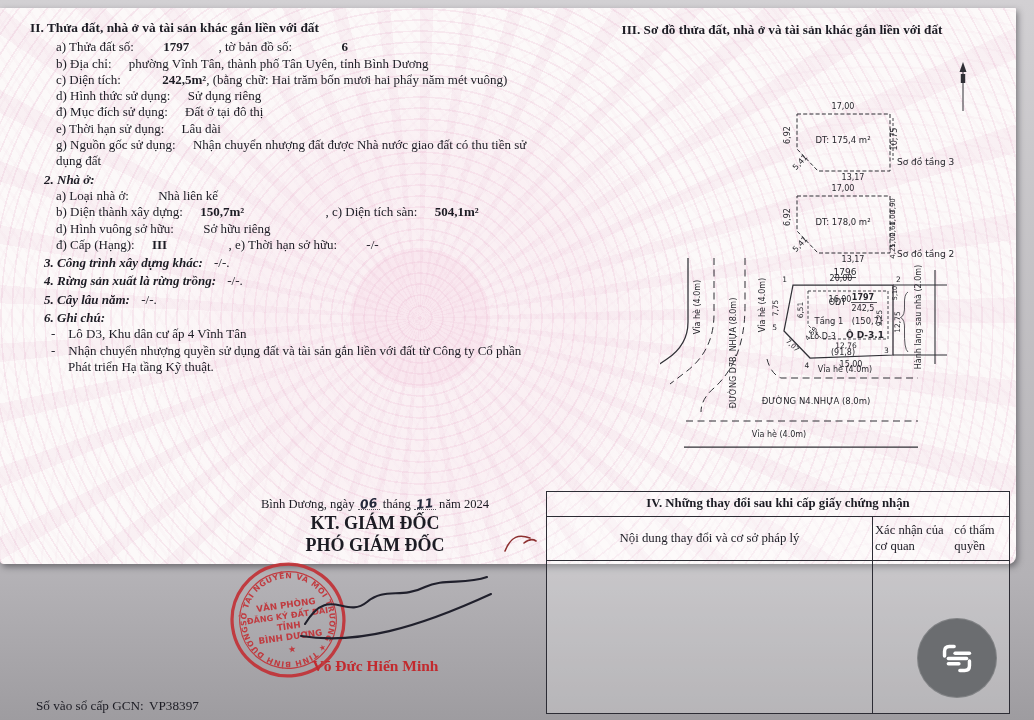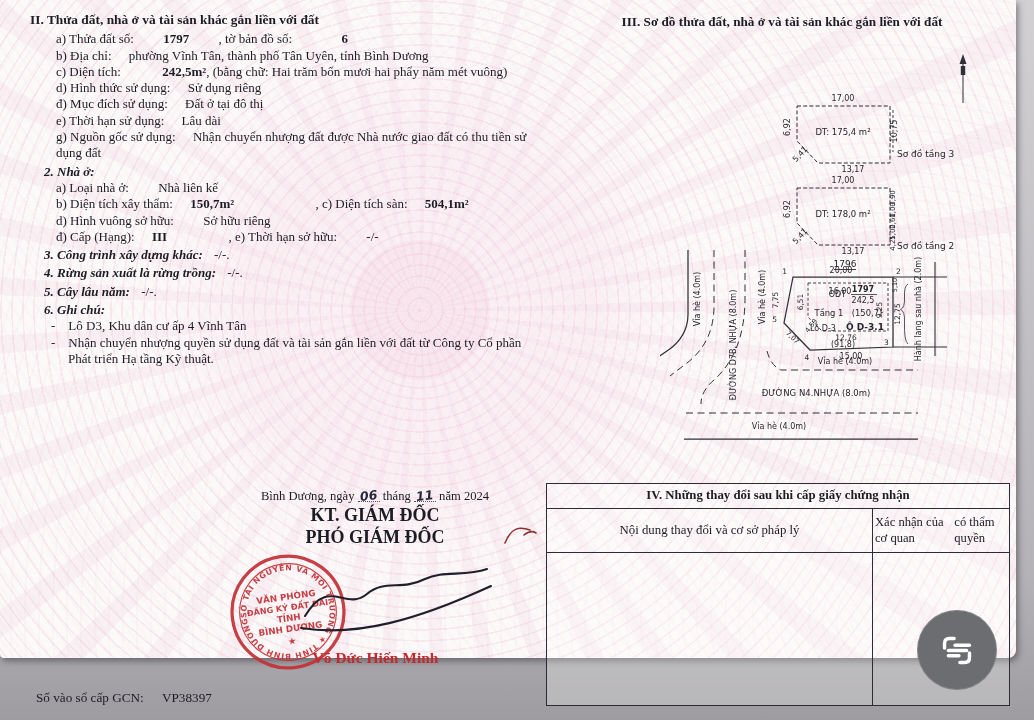--- a/index.html
+++ b/index.html
@@ -3,21 +3,21 @@
 <meta charset="utf-8">
 <style>
   * { margin:0; padding:0; box-sizing:border-box; }
   html,body { width:1034px; height:720px; }
   body {
     font-family:"Liberation Serif", serif;
     background:linear-gradient(180deg,#d2d0d3 0%,#b4b2b6 80%,#9e9ca0 100%);
     position:relative; overflow:hidden; color:#1c1c24;
   }
   .paper {
-    position:absolute; left:0; top:0; width:1016px; height:658px;
+    position:absolute; left:0; top:8px; width:1016px; height:556px;
     background:#fcf9f9; border-radius:0 0 8px 4px;
     box-shadow:2px 3px 6px rgba(40,40,45,.5);
   }
   .paper::before {
     content:""; position:absolute; inset:0; border-radius:inherit;
     background:
       radial-gradient(circle at 420px 310px, rgba(242,190,215,.30) 0 70px, rgba(242,190,215,.14) 70px 170px, rgba(242,190,215,.05) 230px, transparent 280px),
       repeating-radial-gradient(circle at 420px 310px, rgba(219,130,175,.13) 0 1.6px, transparent 1.6px 11px),
       repeating-conic-gradient(from 8deg at 420px 310px, rgba(214,130,175,.07) 0deg 2.5deg, transparent 2.5deg 8deg),
       repeating-radial-gradient(circle at 880px 620px, rgba(225,170,200,.06) 0 2px, transparent 2px 14px),
@@ -82,21 +82,21 @@
   .tbl-body { display:flex; flex:1; }
   .cell-l { width:326px; border-right:1.2px solid #2c2c34; }
   .cell-r { flex:1; }
   .tbl-head .cell-l { display:flex; align-items:center; justify-content:center;
                       font-size:12.8px; padding:8px 4px; }
   .tbl-head .cell-r { display:flex; flex-direction:row; align-items:center;
                       justify-content:center; font-size:12.6px; padding:6px 2px; line-height:1.25; }
 
   
   .footer { left:36px; top:690px; font-size:13.2px; }
-  .footer .val { margin-left:15px; }
+  .footer .val { margin-left:2px; }
 
   
   .scan-btn { left:917px; top:610px; width:80px; height:80px; border-radius:50%;
               background:#6b6d70; display:flex; align-items:center; justify-content:center;
               cursor:pointer; z-index:3; box-shadow:0 0 0 1px rgba(255,255,255,.15) inset; }
   .scan-btn svg { width:46px; height:46px; }
   .scan-btn path { fill:none; stroke:#fff; stroke-width:3.6; stroke-linecap:round; }
 </style>
 </head>
 <body>
@@ -136,21 +136,21 @@
       <span>g) Nguồn gốc sử dụng:</span>
       <span class="g1">Nhận chuyển nhượng đất được Nhà nước giao đất có thu tiền sử dụng đất</span>
     </div>
 
     <div class="sechead">2. Nhà ở:</div>
     <div class="item">
       <span>a) Loại nhà ở:</span>
       <span class="g2">Nhà liên kế</span>
     </div>
     <div class="item">
-      <span>b) Diện tích xây thẩm:</span>
+      <span>b) Diện thành xây dựng:</span>
       <span class="v g1">150,7m²</span>
       <span class="g5">, c) Diện tích sàn:</span>
       <span class="v g1">504,1m²</span>
     </div>
     <div class="item">
       <span>d) Hình vuông sở hữu:</span>
       <span class="g2">Sở hữu riêng</span>
     </div>
     <div class="item">
       <span>đ) Cấp (Hạng):</span>

